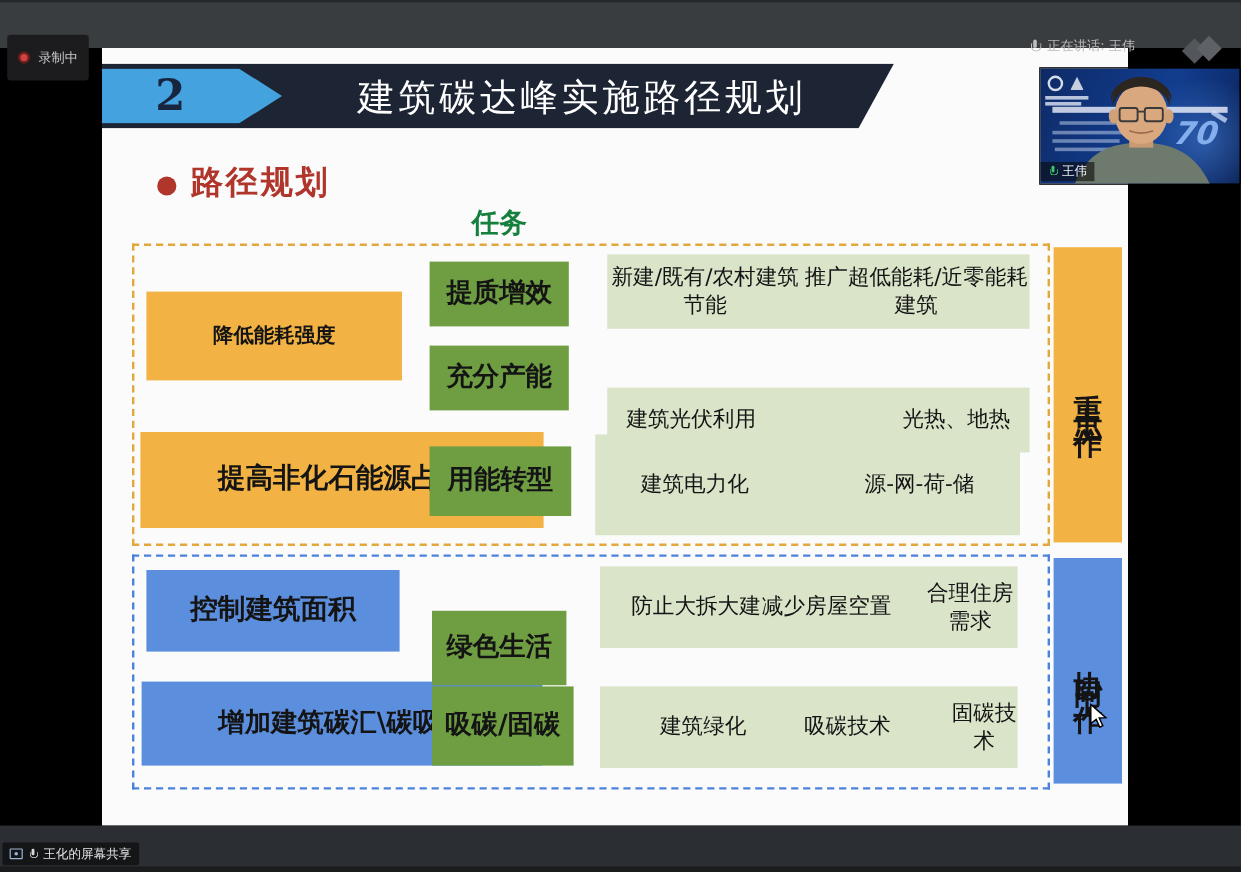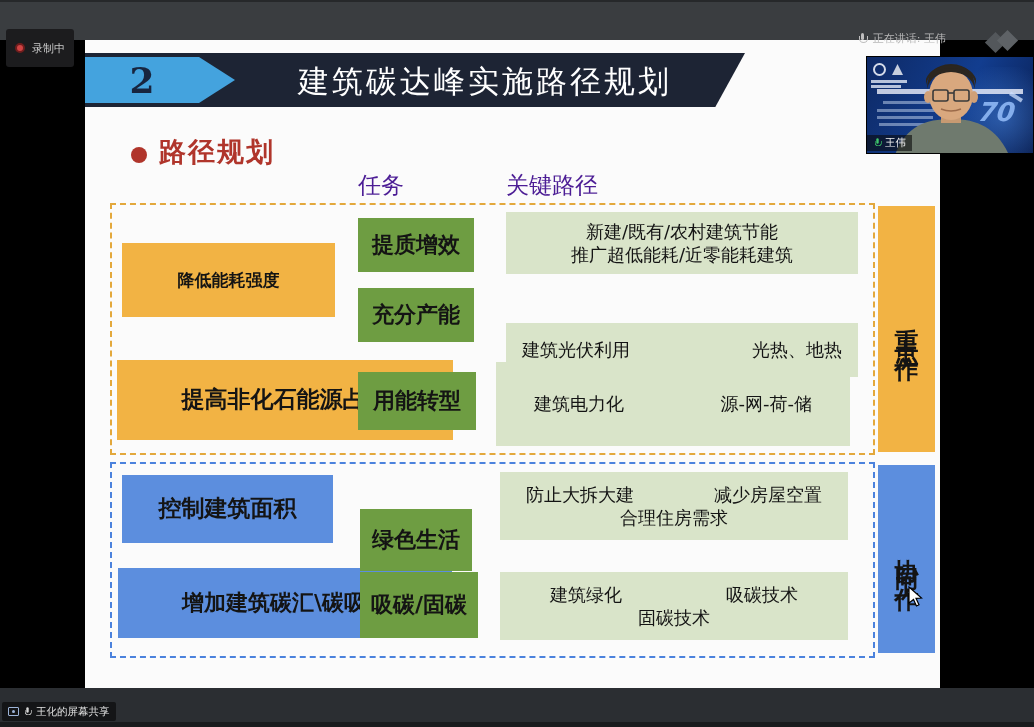--- a/index.html
+++ b/index.html
@@ -55,35 +55,35 @@
                 display:flex; align-items:center; }
   .badge-num { width:114px; text-align:center; font-family:"DejaVu Serif","Liberation Serif",serif;
                font-size:36px; font-weight:bold; color:#18253f; }
   .slide-title { position:absolute; left:150px; top:21px; width:500px; text-align:center;
                  font-size:31px; font-weight:normal; color:#fff; letter-spacing:3px;
                  white-space:nowrap; }
   .heading-bullet { position:absolute; left:46px; top:107px; width:16px; height:16px;
                     border-radius:50%; background:#b0352b; }
   .heading-text { position:absolute; left:74px; top:94px; font-size:27px; font-weight:bold;
                   color:#b0352b; letter-spacing:2px; }
-  .col-hdr { position:absolute; top:130px; font-size:23px; font-weight:normal; color:#4c1d95;
-             text-align:left; }
+  .col-hdr { position:absolute; top:130px; font-size:23px; font-weight:bold; color:#15803d;
+             text-align:center; }
   .col-hdr.task { left:273px; width:116px; }
   .col-hdr.path { left:421px; width:352px; }
 
   .dash-box { position:absolute; left:25px; width:765px; background:transparent; }
   .dash-box.focus { top:163px; height:252px; border:2px dashed #e3a83c; }
   .dash-box.collab { top:422px; height:196px; border:2px dashed #4b82dd; }
 
   .cell { position:absolute; display:flex; align-items:center; justify-content:center;
           font-weight:bold; color:#141414; text-align:center; line-height:1.3; }
   .obox { background:#f2b344; }
   .gbox { background:#6e9d42; }
   .bbox { background:#5c8ede; }
-  .lgbox { background:#d9e4c9; font-weight:500; flex-direction:column; }
+  .lgbox { background:#d9e4c9; font-weight:500; flex-direction:row; }
   .lg-row { display:flex; width:100%; justify-content:space-between; }
   .side-label { position:absolute; left:793px; width:57px; display:flex; align-items:center;
                 justify-content:center; writing-mode:vertical-rl; font-size:24px; font-weight:bold;
                 letter-spacing:10px; color:#141414; }
   .side-label.focus { top:166px; height:246px; background:#f2b344; }
   .side-label.collab { top:425px; height:188px; background:#5c8ede; }
 
   
   .webcam { position:absolute; left:866px; top:56px; width:168px; height:98px;
             border:1px solid #000; overflow:hidden; z-index:4;
@@ -141,21 +141,20 @@
   <div class="navy-band"></div>
   <div class="blue-arrow">
     <span class="badge-num">2</span>
   </div>
   <div class="slide-title">建筑碳达峰实施路径规划</div>
 
   <div class="heading-bullet"></div>
   <div class="heading-text">路径规划</div>
 
   <div class="col-hdr task">任务</div>
-  <div class="col-hdr path">关键路径</div>
 
   <div class="dash-box focus"></div>
 
   <div class="cell obox" style="left:37px; top:203px; width:213px; height:74px; font-size:17px;">降低能耗强度</div>
   <div class="cell obox" style="left:32px; top:320px; width:336px; height:80px; font-size:23px;">提高非化石能源占比</div>
 
   <div class="cell gbox" style="left:273px; top:178px; width:116px; height:54px; font-size:22px;">提质增效</div>
   <div class="cell gbox" style="left:273px; top:248px; width:116px; height:54px; font-size:22px;">充分产能</div>
   <div class="cell gbox" style="left:273px; top:332px; width:118px; height:58px; font-size:22px;">用能转型</div>
 

